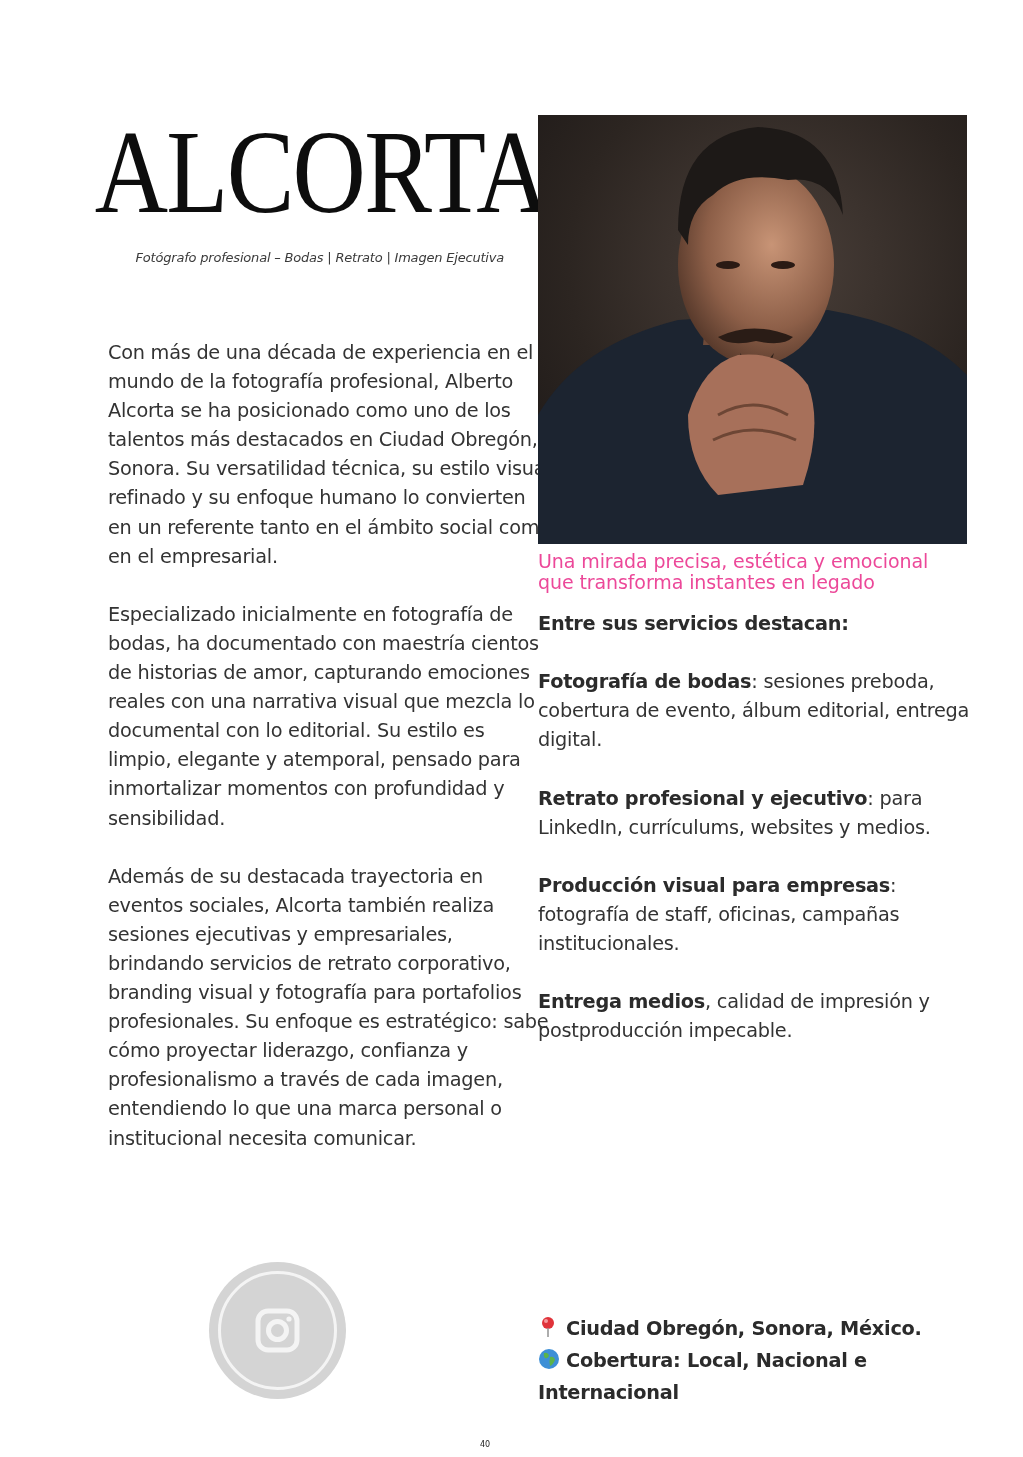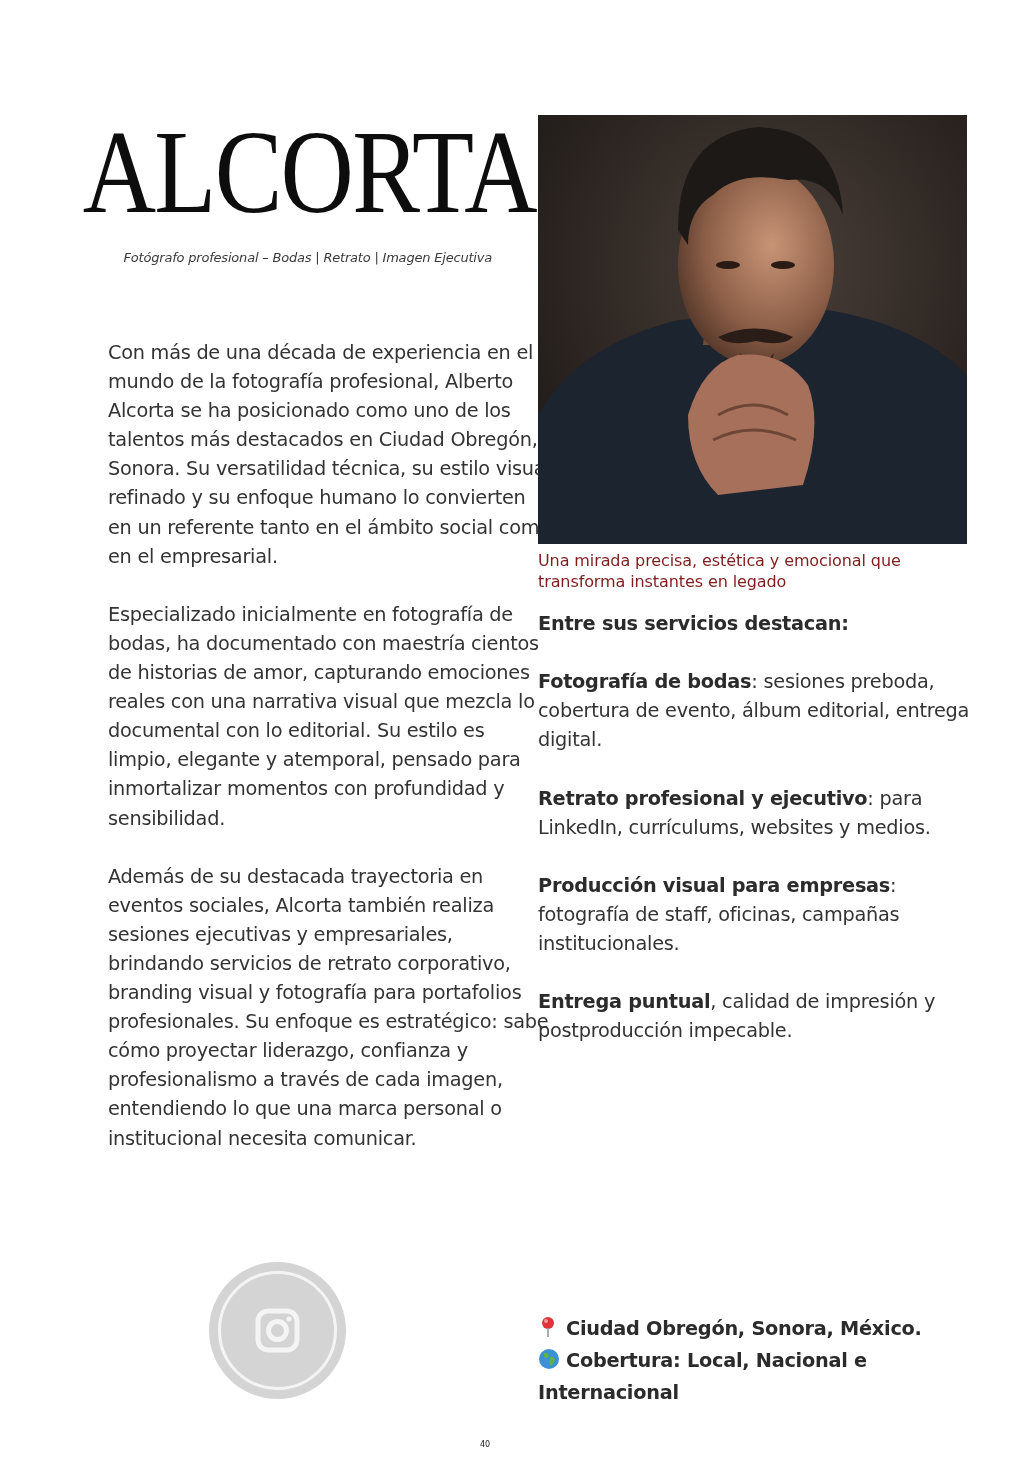--- a/index.html
+++ b/index.html
@@ -1,35 +1,35 @@
 <!DOCTYPE html>
 <html><head>
   <meta charset="utf-8">
   <style>
     html, body { margin: 0; padding: 0; background: #ffffff; }
     body { width: 1023px; height: 1457px; position: relative; overflow: hidden;
            font-family: "DejaVu Sans", sans-serif; color: #3a3a3a; }
-    .logo-wrap { position: absolute; left: 52px; top: 118px; width: 440px; text-align: center; }
+    .logo-wrap { position: absolute; left: 64px; top: 118px; width: 440px; text-align: center; }
     .logo-main { font-family: "Liberation Serif", serif; font-size: 118px; line-height: 110px;
                  color: #0d0d0d; letter-spacing: -2px; transform: scaleX(0.86); transform-origin: center;
                  font-weight: normal; }
     .logo-sub { font-family: "Liberation Sans", sans-serif; font-size: 27px; letter-spacing: 24px;
                 color: #222; margin-top: 6px; margin-left: 24px; font-weight: normal; }
     .tagline { font-family: "DejaVu Sans", sans-serif; font-style: italic; font-size: 13px; color: #3a3a3a;
                margin-top: 22px; letter-spacing: -0.2px; text-align: right; }
 
     .left-col { position: absolute; left: 60px; top: 338px; width: 445px; margin-left: 48px; }
     .para { font-family: "DejaVu Sans", sans-serif; font-size: 19.3px; line-height: 29.1px;
             color: #333; margin: 0 0 29.1px 0; letter-spacing: -0.25px; }
 
     .photo { position: absolute; left: 538px; top: 115px; width: 429px; height: 429px; overflow: hidden;
              background: radial-gradient(ellipse at 55% 40%, #4a3f38 0%, #2a2320 55%, #1e1a18 100%); }
     .photo svg { width: 100%; height: 100%; display: block; }
-    .caption { position: absolute; left: 538px; top: 551px; width: 430px; font-size: 16px; line-height: 20.5px;
-               color: #7f1d1d; letter-spacing: -0.1px; }
+    .caption { position: absolute; left: 538px; top: 551px; width: 430px; font-size: 19px; line-height: 20.5px;
+               color: #ec4899; letter-spacing: -0.1px; }
 
     .right-col { position: absolute; left: 538px; top: 609px; width: 440px; }
     .rp { font-family: "DejaVu Sans", sans-serif; font-size: 19.3px; line-height: 29.1px; color: #333;
           margin: 0 0 29.1px 0; letter-spacing: -0.25px; }
     .rp b { color: #2b2b2b; font-weight: bold; }
     .heading { font-weight: bold; color: #2b2b2b; }
 
     .location { position: absolute; left: 538px; top: 1314px; width: 440px;
                 font-size: 19.3px; line-height: 29.1px; font-weight: bold; color: #2b2b2b; letter-spacing: -0.25px; }
     .pin-icon { display: inline-block; width: 22px; margin-right: 6px; vertical-align: -3px; }
@@ -94,21 +94,21 @@
   </svg>
 </div>
 
 <div class="caption">Una mirada precisa, estética y emocional que transforma instantes en legado</div>
 
 <div class="right-col">
   <p class="rp heading">Entre sus servicios destacan:</p>
   <p class="rp"><b>Fotografía de bodas</b><span>: </span><span>sesiones preboda, cobertura de evento, álbum editorial, entrega digital.</span></p>
   <p class="rp"><b>Retrato profesional y ejecutivo</b><span>: </span><span>para LinkedIn, currículums, websites y medios.</span></p>
   <p class="rp"><b>Producción visual para empresas</b><span>: </span><span>fotografía de staff, oficinas, campañas institucionales.</span></p>
-  <p class="rp"><b>Entrega puntual</b><span>, </span><span>calidad de impresión y postproducción impecable.</span></p>
+  <p class="rp"><b>Entrega medios</b><span>, </span><span>calidad de impresión y postproducción impecable.</span></p>
 </div>
 
 <div class="location">
   <div>
     <span class="pin-icon">
       <svg width="20" height="22" viewBox="0 0 20 22">
           <circle cx="10" cy="7" r="6" fill="#e0333a"></circle>
           <circle cx="8" cy="5" r="2" fill="#f59a9e"></circle>
           <rect x="9.2" y="12" width="1.6" height="9" fill="#9a9a9a"></rect>
         </svg>

